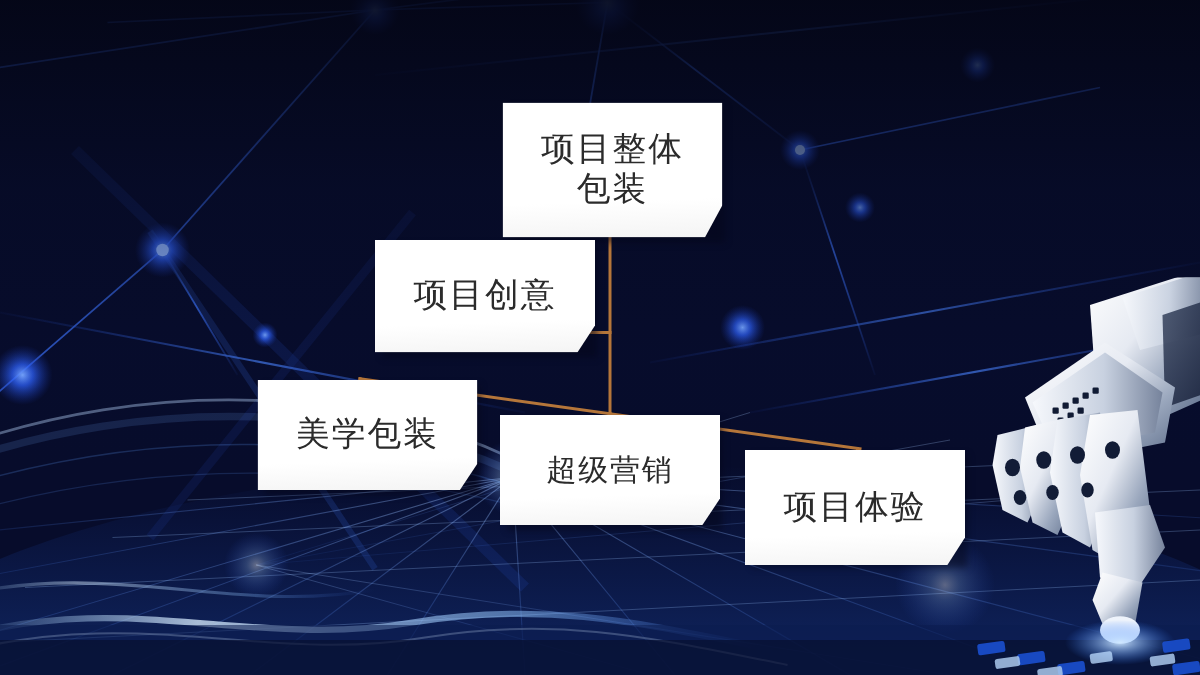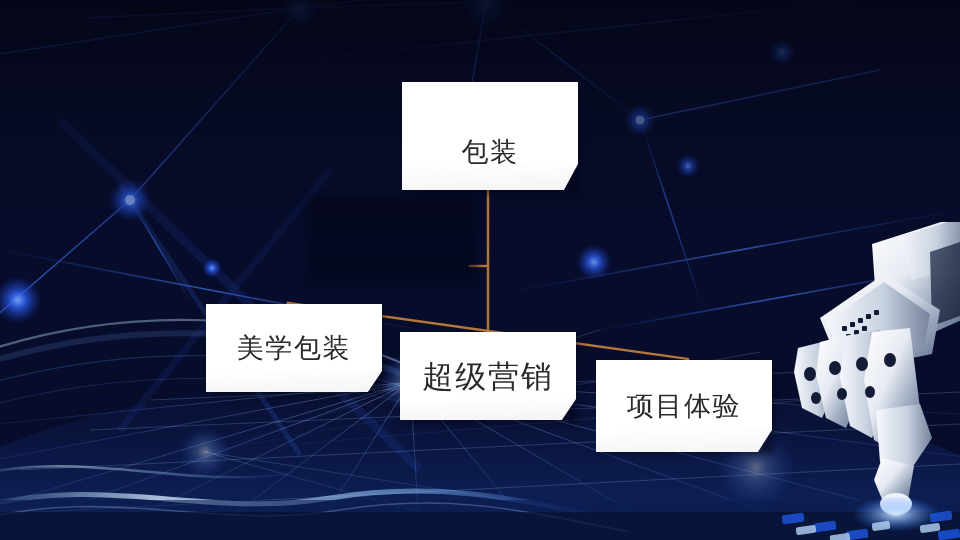--- a/index.html
+++ b/index.html
@@ -299,32 +299,35 @@
       <path d="M 288,303 L 288,322"></path>
 
       <path d="M 488,331 L 488,354"></path>
 
       <path d="M 686,359 L 686,382"></path>
     </g>
   </svg>
 
   <div class="fbox-shadow" style="left:408px;top:86px;width:172px;height:108px;"></div>
   <div class="fbox" id="box-root" style="left:402px;top:82px;width:176px;height:108px;font-size:27px;">
-    <span class="lbl"><br><span>包装</span></span>
+    <span class="lbl"><span>项目整体</span><br><span>包装</span></span>
   </div>
 
   <div class="fbox-shadow" style="left:306px;top:196px;width:172px;height:90px;"></div>
+  <div class="fbox" id="box-creative" style="left:300px;top:192px;width:176px;height:90px;font-size:27px;">
+    <span class="lbl">项目创意</span>
+  </div>
 
   <div class="fbox-shadow" style="left:212px;top:308px;width:172px;height:88px;"></div>
   <div class="fbox" id="box-aesthetic" style="left:206px;top:304px;width:176px;height:88px;font-size:27px;text-align:right;">
     <span class="lbl">美学包装</span>
   </div>
 
   <div class="fbox-shadow" style="left:406px;top:336px;width:172px;height:88px;"></div>
-  <div class="fbox" id="box-marketing" style="left:400px;top:332px;width:176px;height:88px;font-size:31px;">
+  <div class="fbox" id="box-marketing" style="left:400px;top:332px;width:176px;height:88px;font-size:24px;">
     <span class="lbl">超级营销</span>
   </div>
 
   <div class="fbox-shadow" style="left:602px;top:364px;width:172px;height:90px;"></div>
   <div class="fbox" id="box-experience" style="left:596px;top:360px;width:176px;height:92px;font-size:27px;">
     <span class="lbl">项目体验</span>
   </div>
 
 </div>
 

